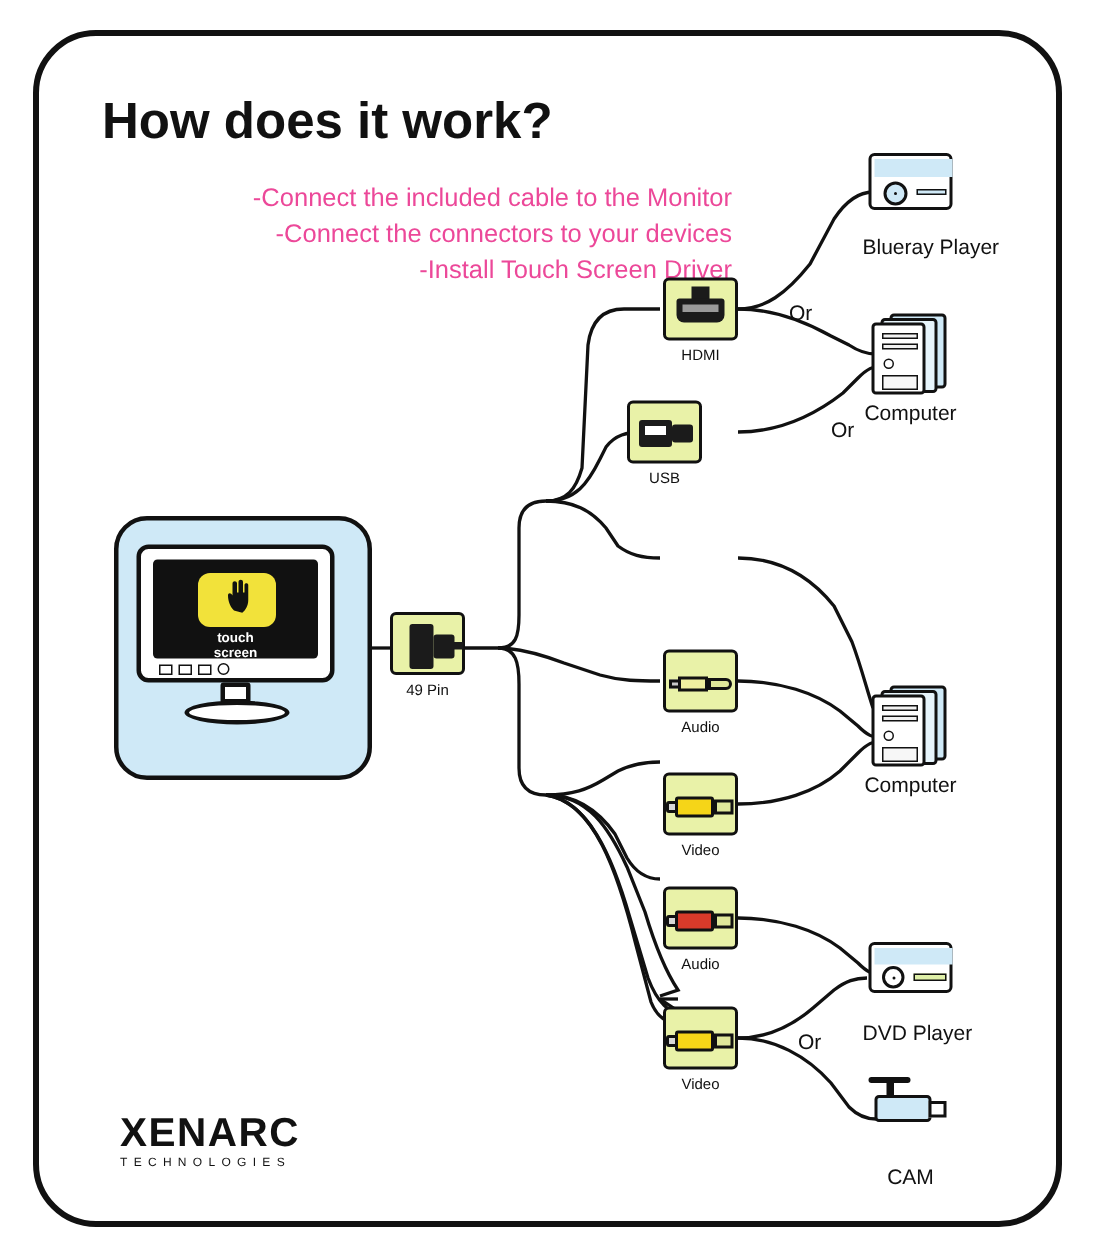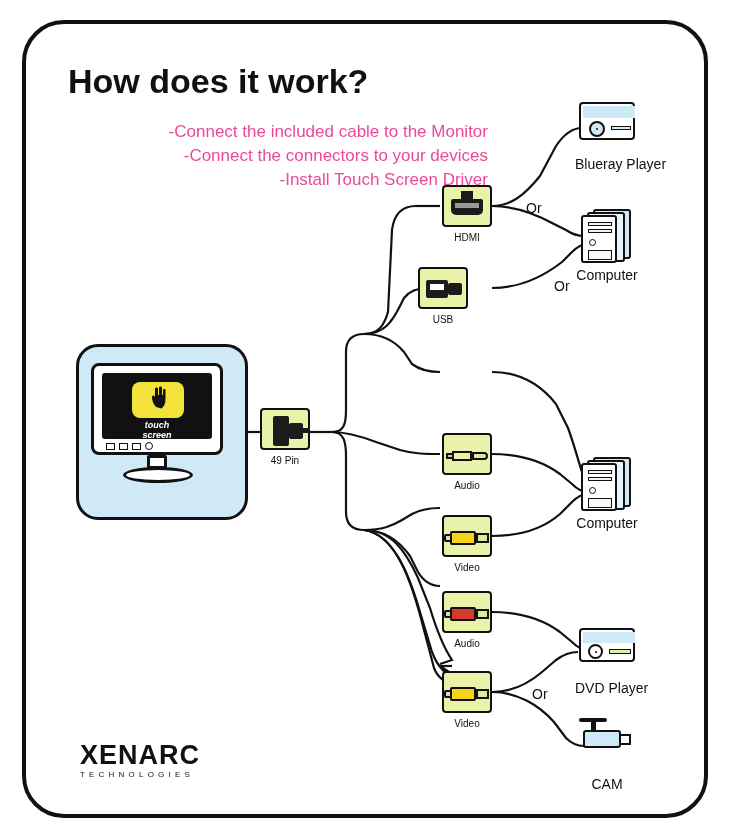--- a/index.html
+++ b/index.html
@@ -80,21 +80,20 @@
     border: 3px solid #111111;
     border-radius: 22px;
     box-sizing: border-box;
   }
   .monitor-inner {
     position: absolute;
     left: 12px;
     top: 16px;
     width: 146px;
     height: 110px;
-    font-style: italic;
   }
   .screen-body {
     position: absolute;
     left: 0; top: 0;
     width: 132px;
     height: 92px;
     background: #ffffff;
     border: 3px solid #111111;
     border-radius: 8px;
     box-sizing: border-box;

